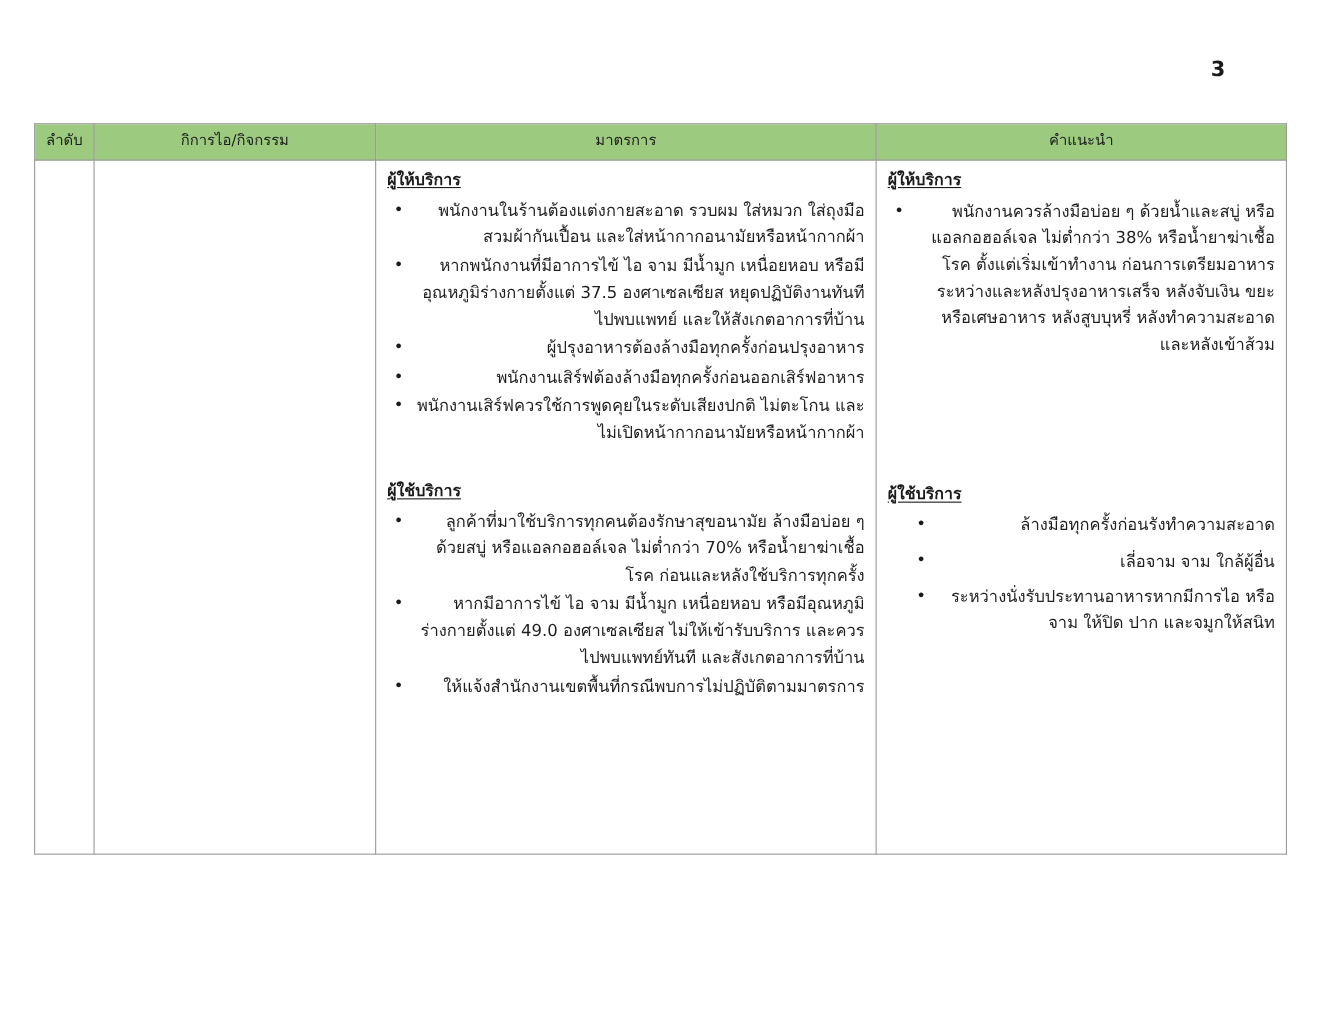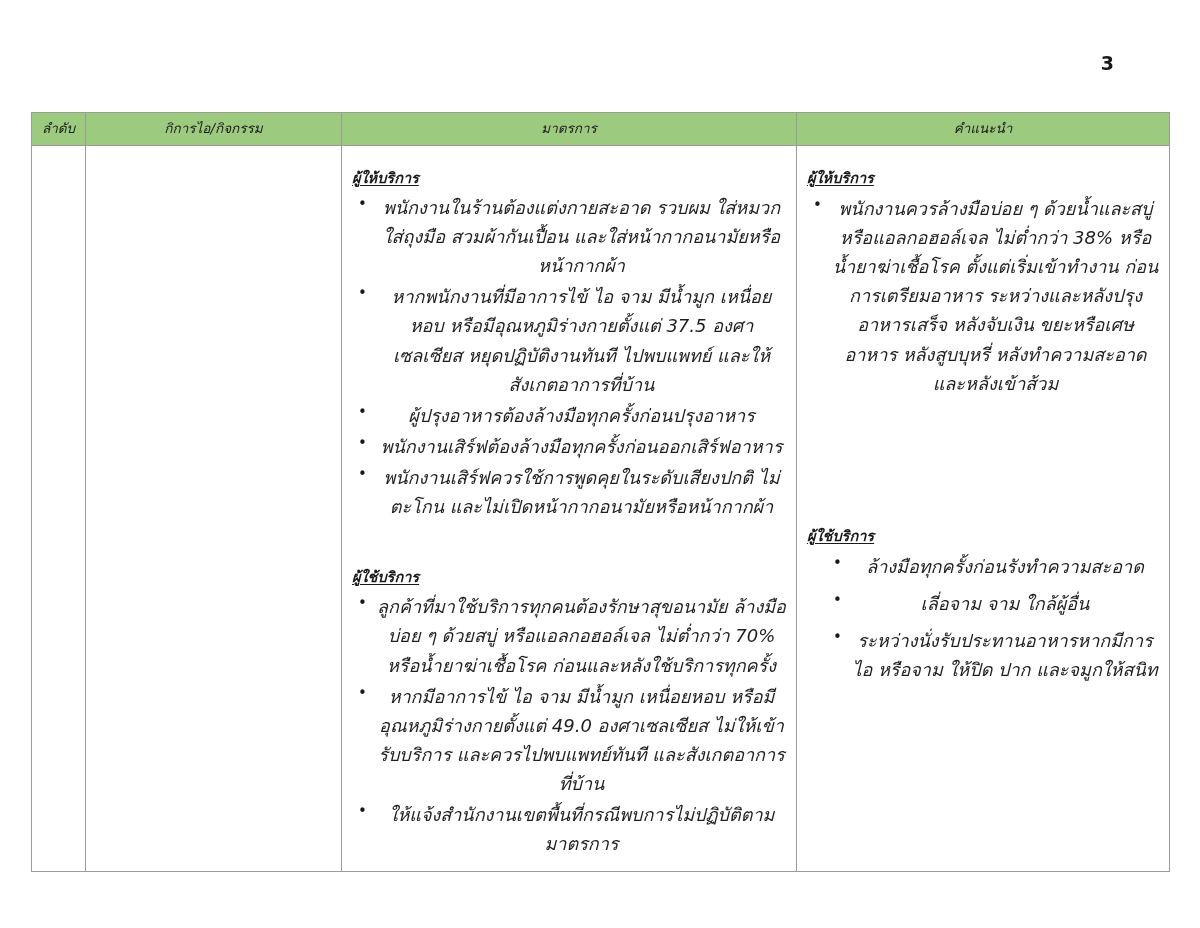--- a/index.html
+++ b/index.html
@@ -32,21 +32,20 @@
     letter-spacing: 0;
   }
 
   .doc-table {
     position: absolute;
     left: 31px;
     top: 112px;
     width: 1138px;
     border-collapse: collapse;
     table-layout: fixed;
-    font-style: italic;
   }
 
   .doc-table td,
   .doc-table th {
     border: 1px solid #9a9a9a;
     vertical-align: top;
     padding: 0;
   }
 
   .doc-table thead th {
@@ -74,38 +73,38 @@
 
   .cell-empty {
     min-height: 630px;
   }
 
   .sec-title {
     font-size: 14.5px;
     font-weight: bold;
     text-decoration: underline;
     text-underline-offset: 2px;
-    margin: 14px 0 3px 0;
+    margin: 0 0 3px 0;
     line-height: 1.5;
     color: #1a1a1a;
   }
 
   ul.bullets {
     list-style: none;
     margin: 0;
     padding: 0;
   }
 
   ul.bullets > li {
     position: relative;
     padding-left: 25px;
     margin: 0 0 2px 0;
-    font-size: 18px;
+    font-size: 15px;
     line-height: 1.62;
-    text-align: center;
+    text-align: right;
     color: #1f1f1f;
   }
 
   ul.bullets > li::before {
     content: "\2022";
     position: absolute;
     left: 6px;
     top: -1px;
     font-size: 15px;
     line-height: 1.62;

